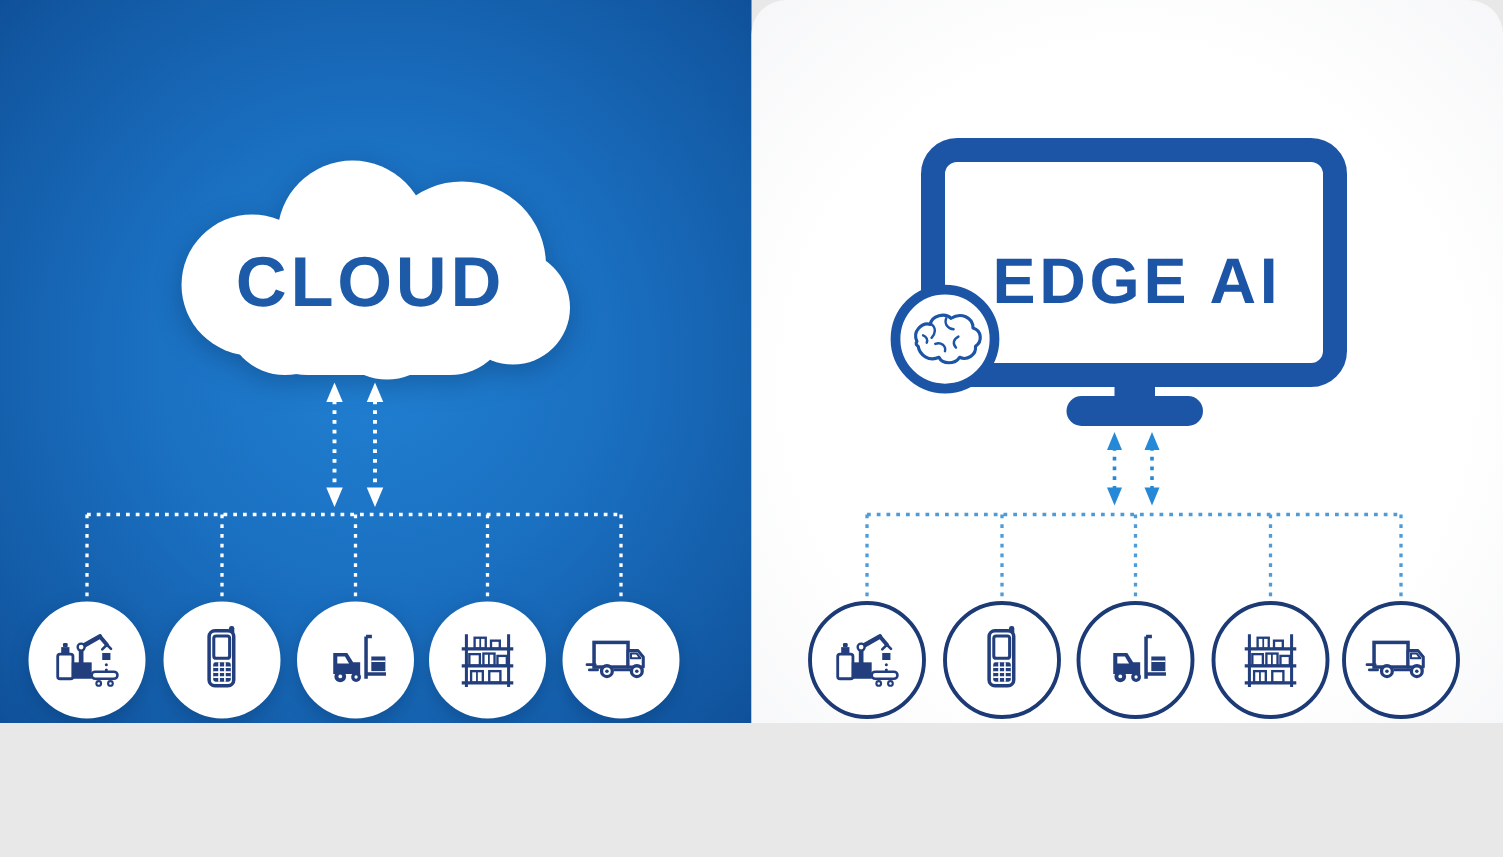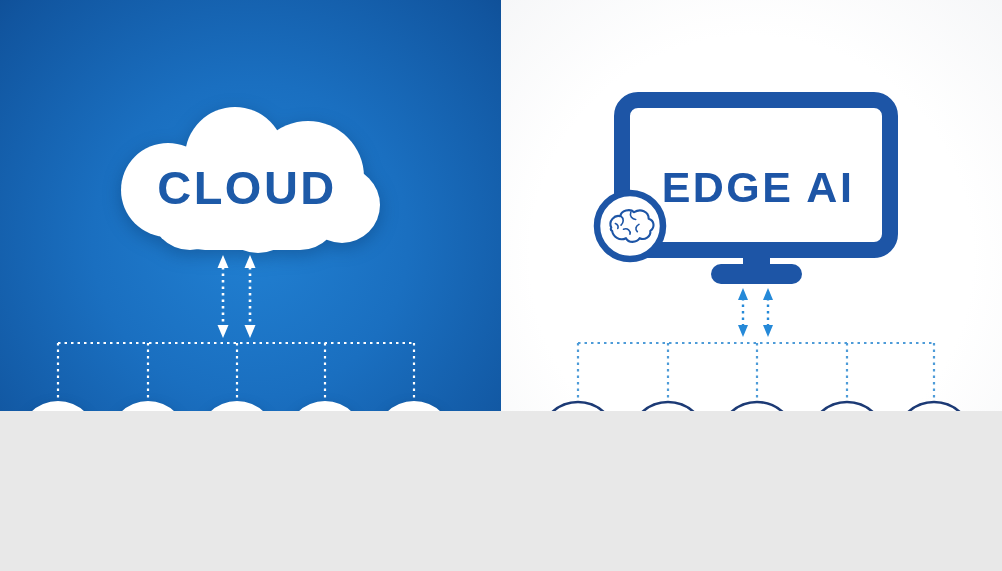--- a/index.html
+++ b/index.html
@@ -1,28 +1,29 @@
 <!DOCTYPE html>
 <html><head>
 <meta charset="utf-8">
 <style>
   html,body{margin:0;padding:0;background:#e8e8e8;}
   .stage{
     position:relative;
-    width:1002px;height:411px;
+    width:1002px;height:482px;
     overflow:hidden;
     font-family:"Liberation Sans", sans-serif;
     display:flex;
   }
   .panel{position:relative;width:501px;height:571px;}
   .panel.left{
     background:radial-gradient(circle at 50% 42%, #2180d2 0%, #1a6fc0 38%, #11559f 78%, #0b4488 100%);
   }
   .panel.right{
     background:radial-gradient(circle at 50% 45%, #ffffff 55%, #f3f4f6 100%);
+    border-radius:23px;
   }
   svg.layer{position:absolute;inset:0;display:block;}
   .cloud-shadow{filter:drop-shadow(0 5px 9px rgba(4,40,85,.35));}
   .circle-shadow{filter:drop-shadow(0 4px 6px rgba(4,40,85,.30));}
   .brand-text{
     font-family:"Liberation Sans", sans-serif;
     font-weight:bold;
     letter-spacing:2.5px;
   }
   .icon{color:#223e7d;}

